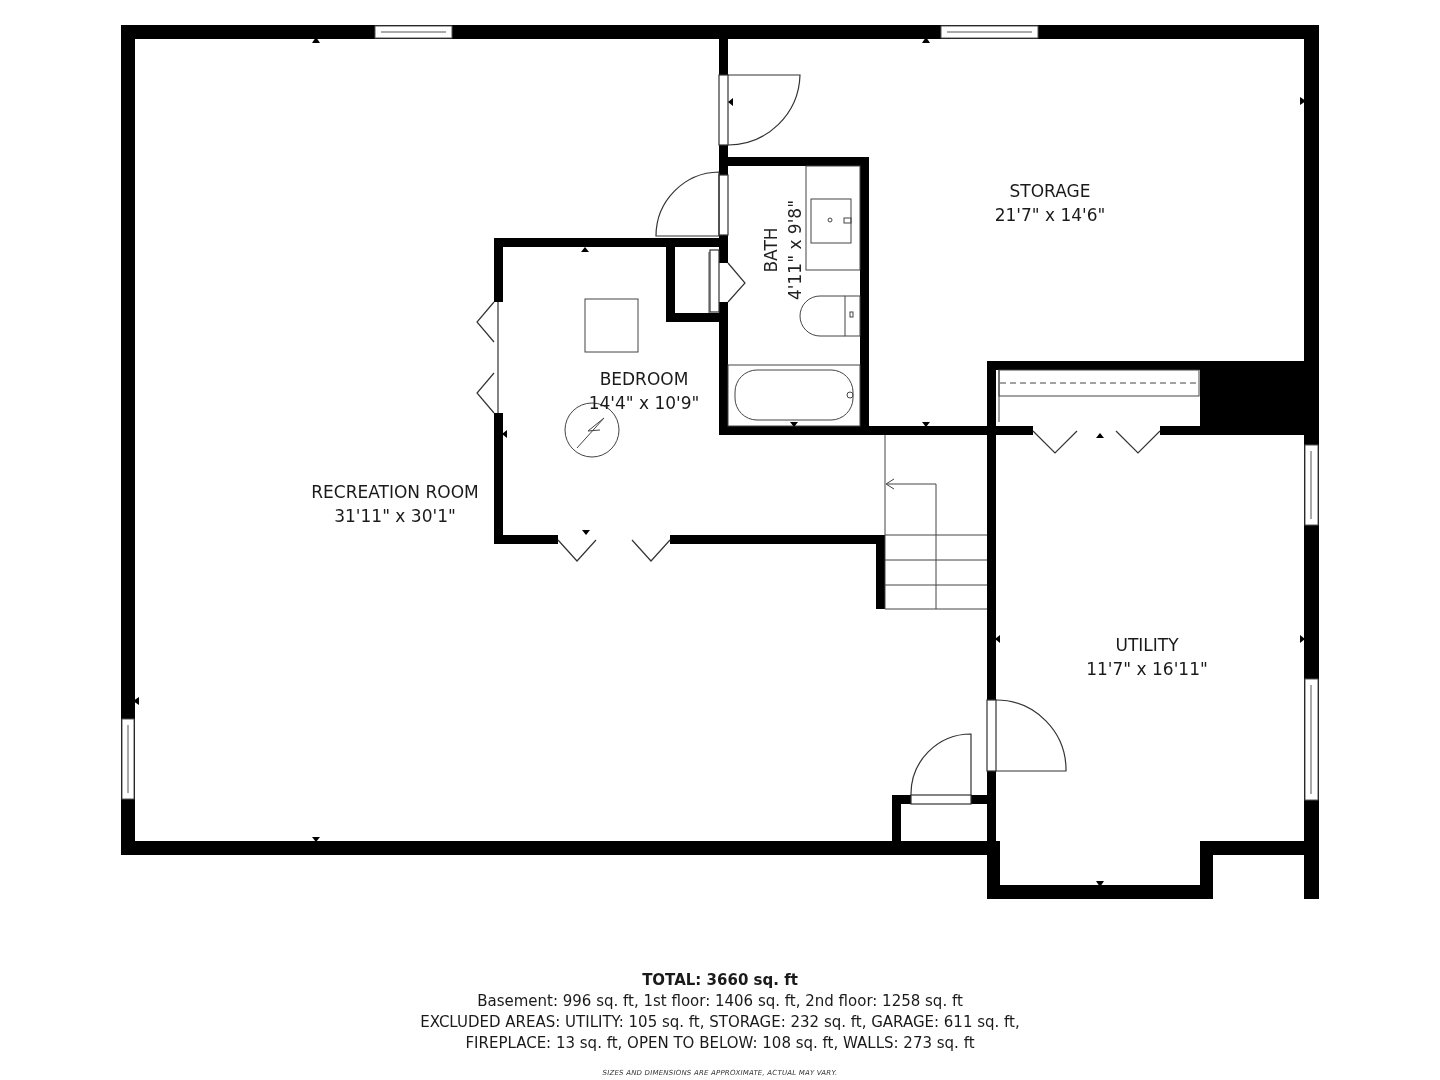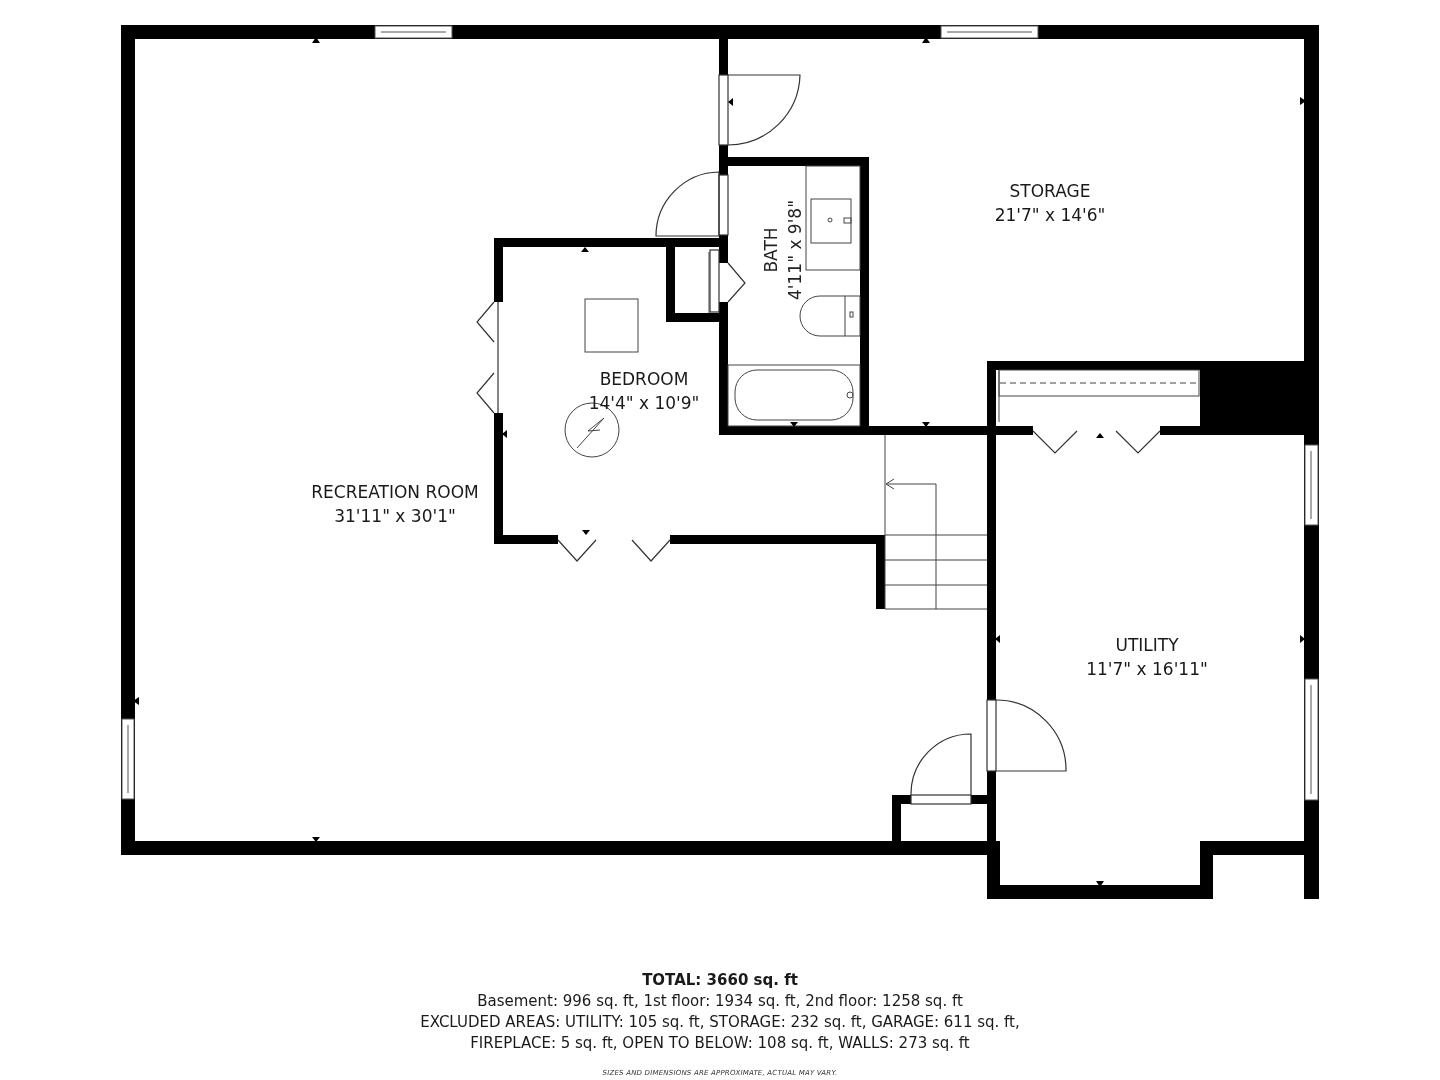--- a/index.html
+++ b/index.html
@@ -183,17 +183,17 @@
   <span class="dims">4'11" x 9'8"</span>
 </div>
 
 <div class="room-label" style="left:1147px; top:633px; transform:translateX(-50%);">
   <span class="name">UTILITY</span>
   <span class="dims">11'7" x 16'11"</span>
 </div>
 
 <div class="summary">
   <div class="total">TOTAL: 3660 sq. ft</div>
-  <div class="line">Basement: 996 sq. ft, 1st floor: 1934 sq. ft, 2nd floor: 1258 sq. ft</div>
+  <div class="line">Basement: 996 sq. ft, 1st floor: 1406 sq. ft, 2nd floor: 1258 sq. ft</div>
   <div class="line">EXCLUDED AREAS: UTILITY: 105 sq. ft, STORAGE: 232 sq. ft, GARAGE: 611 sq. ft,</div>
-  <div class="line">FIREPLACE: 5 sq. ft, OPEN TO BELOW: 108 sq. ft, WALLS: 273 sq. ft</div>
+  <div class="line">FIREPLACE: 13 sq. ft, OPEN TO BELOW: 108 sq. ft, WALLS: 273 sq. ft</div>
   <div class="disclaimer">SIZES AND DIMENSIONS ARE APPROXIMATE, ACTUAL MAY VARY.</div>
 </div>
 
 </body></html>

